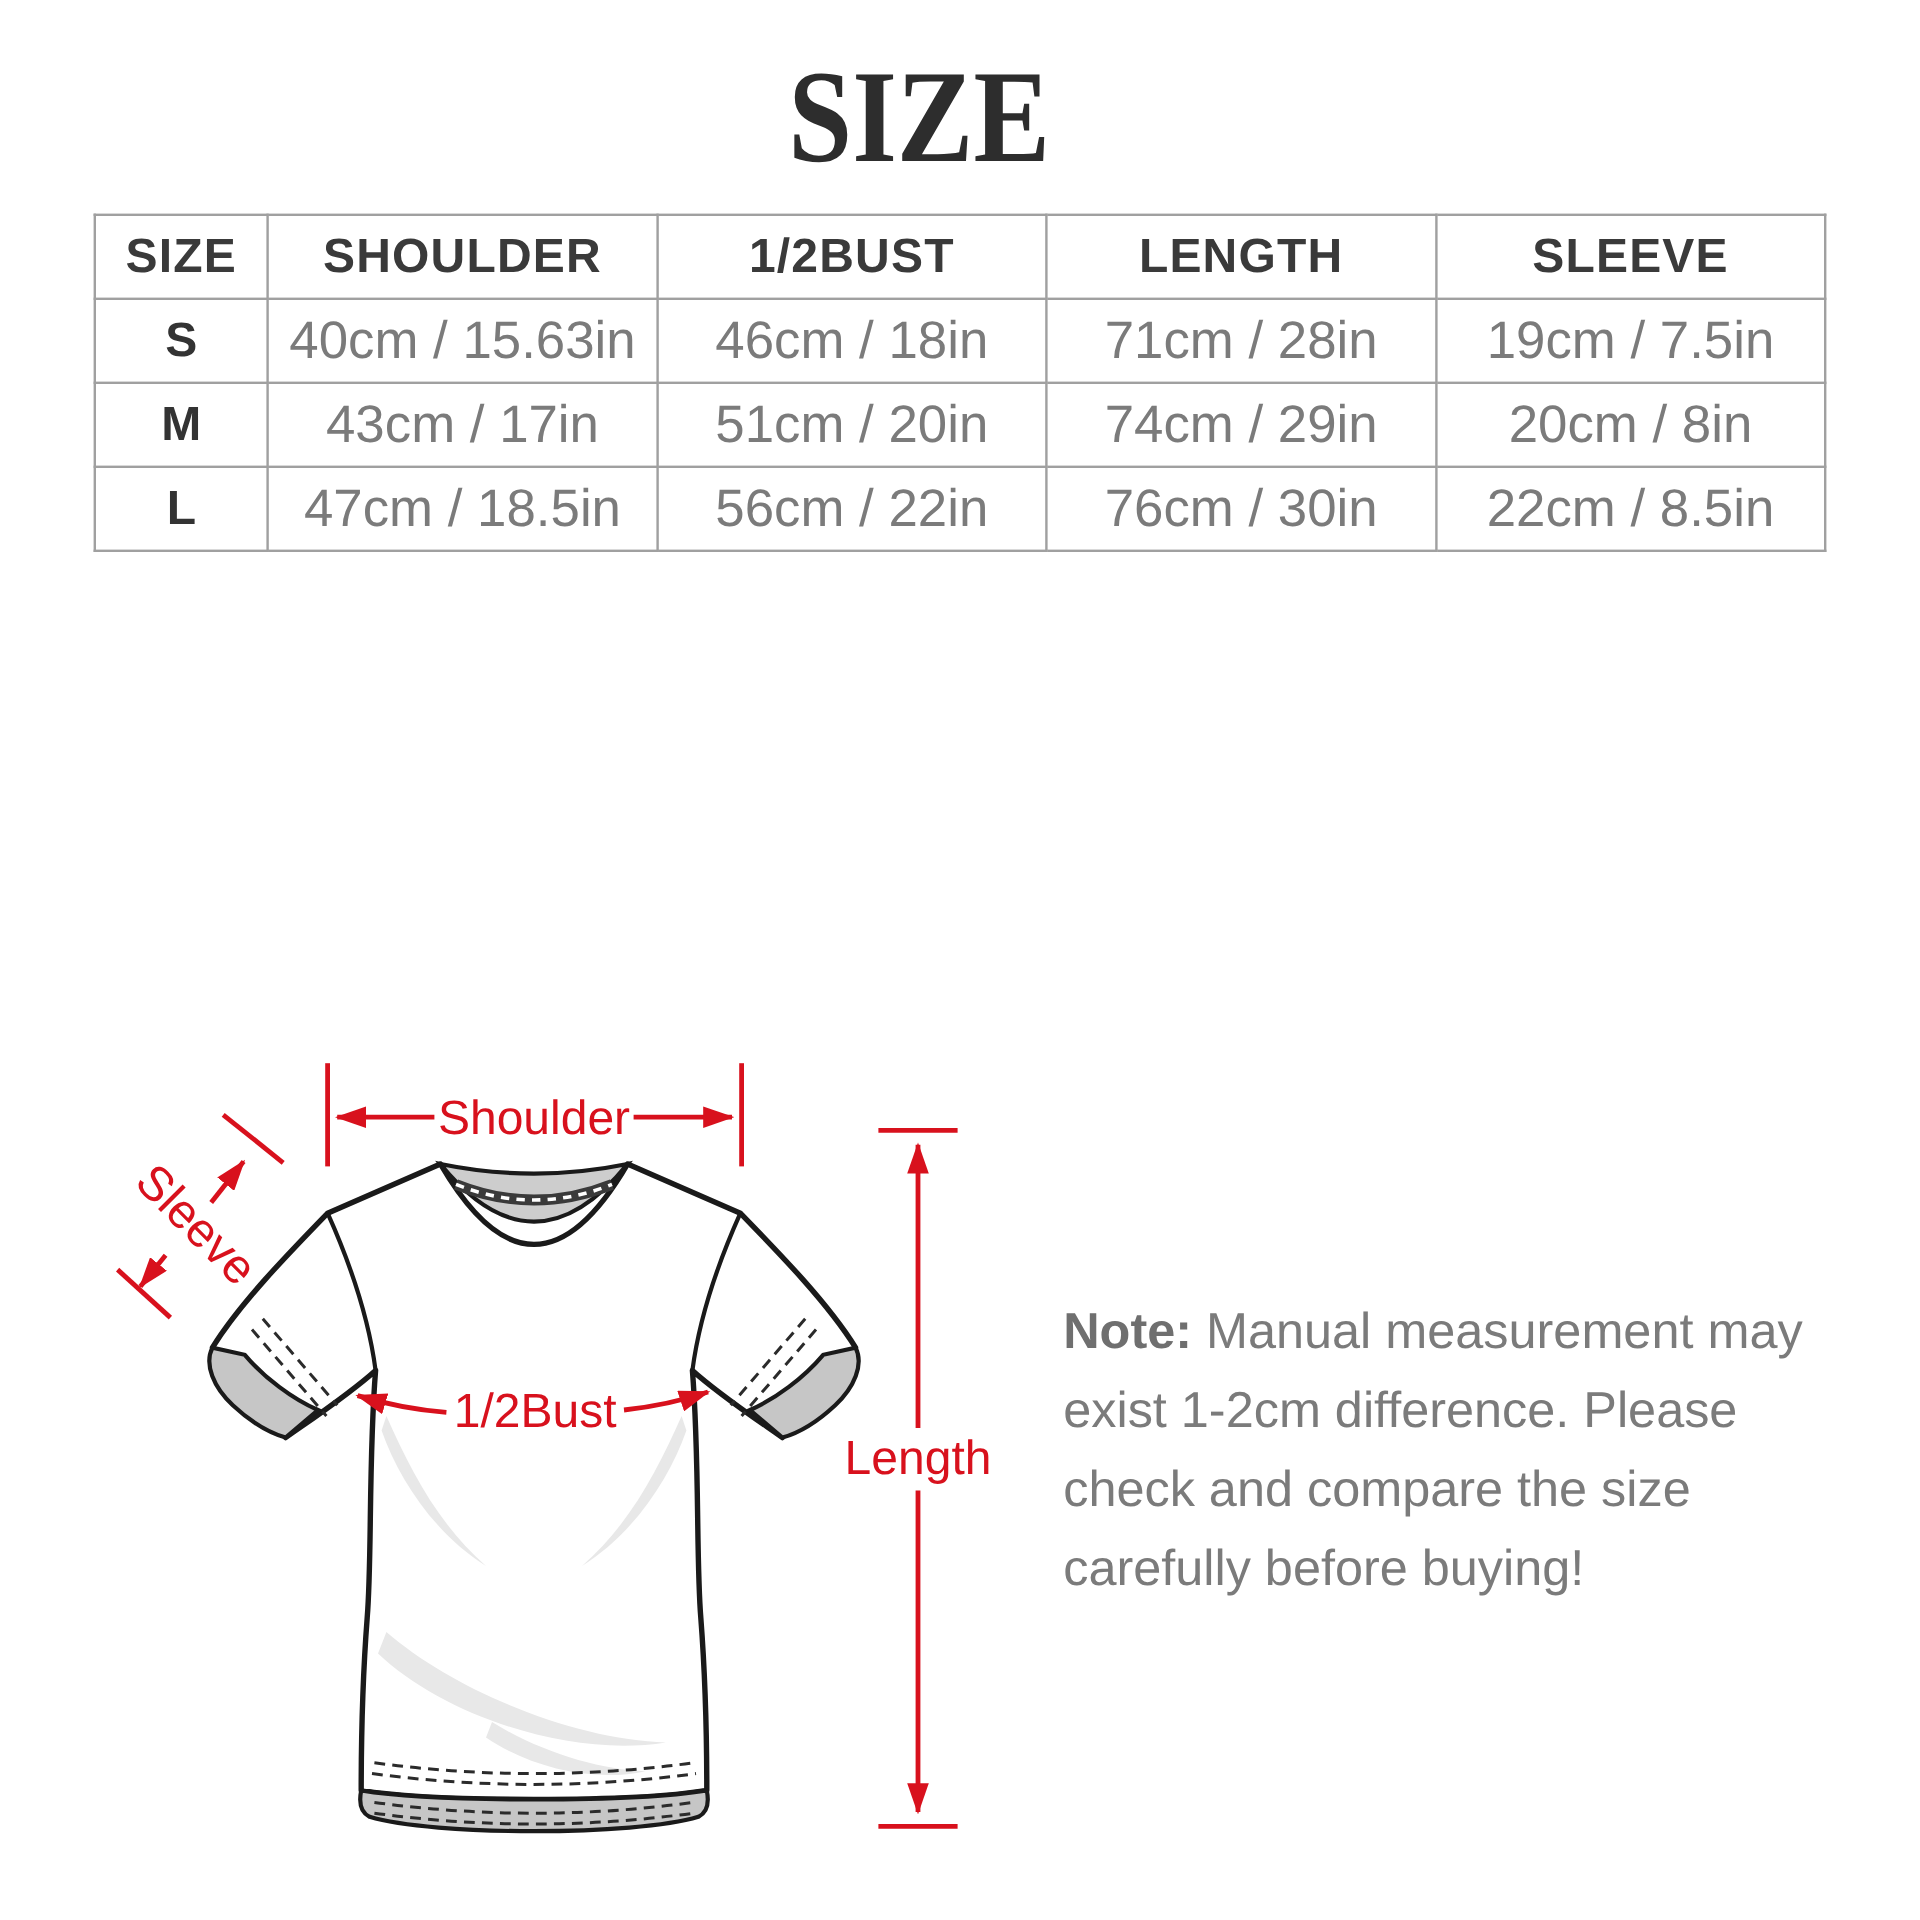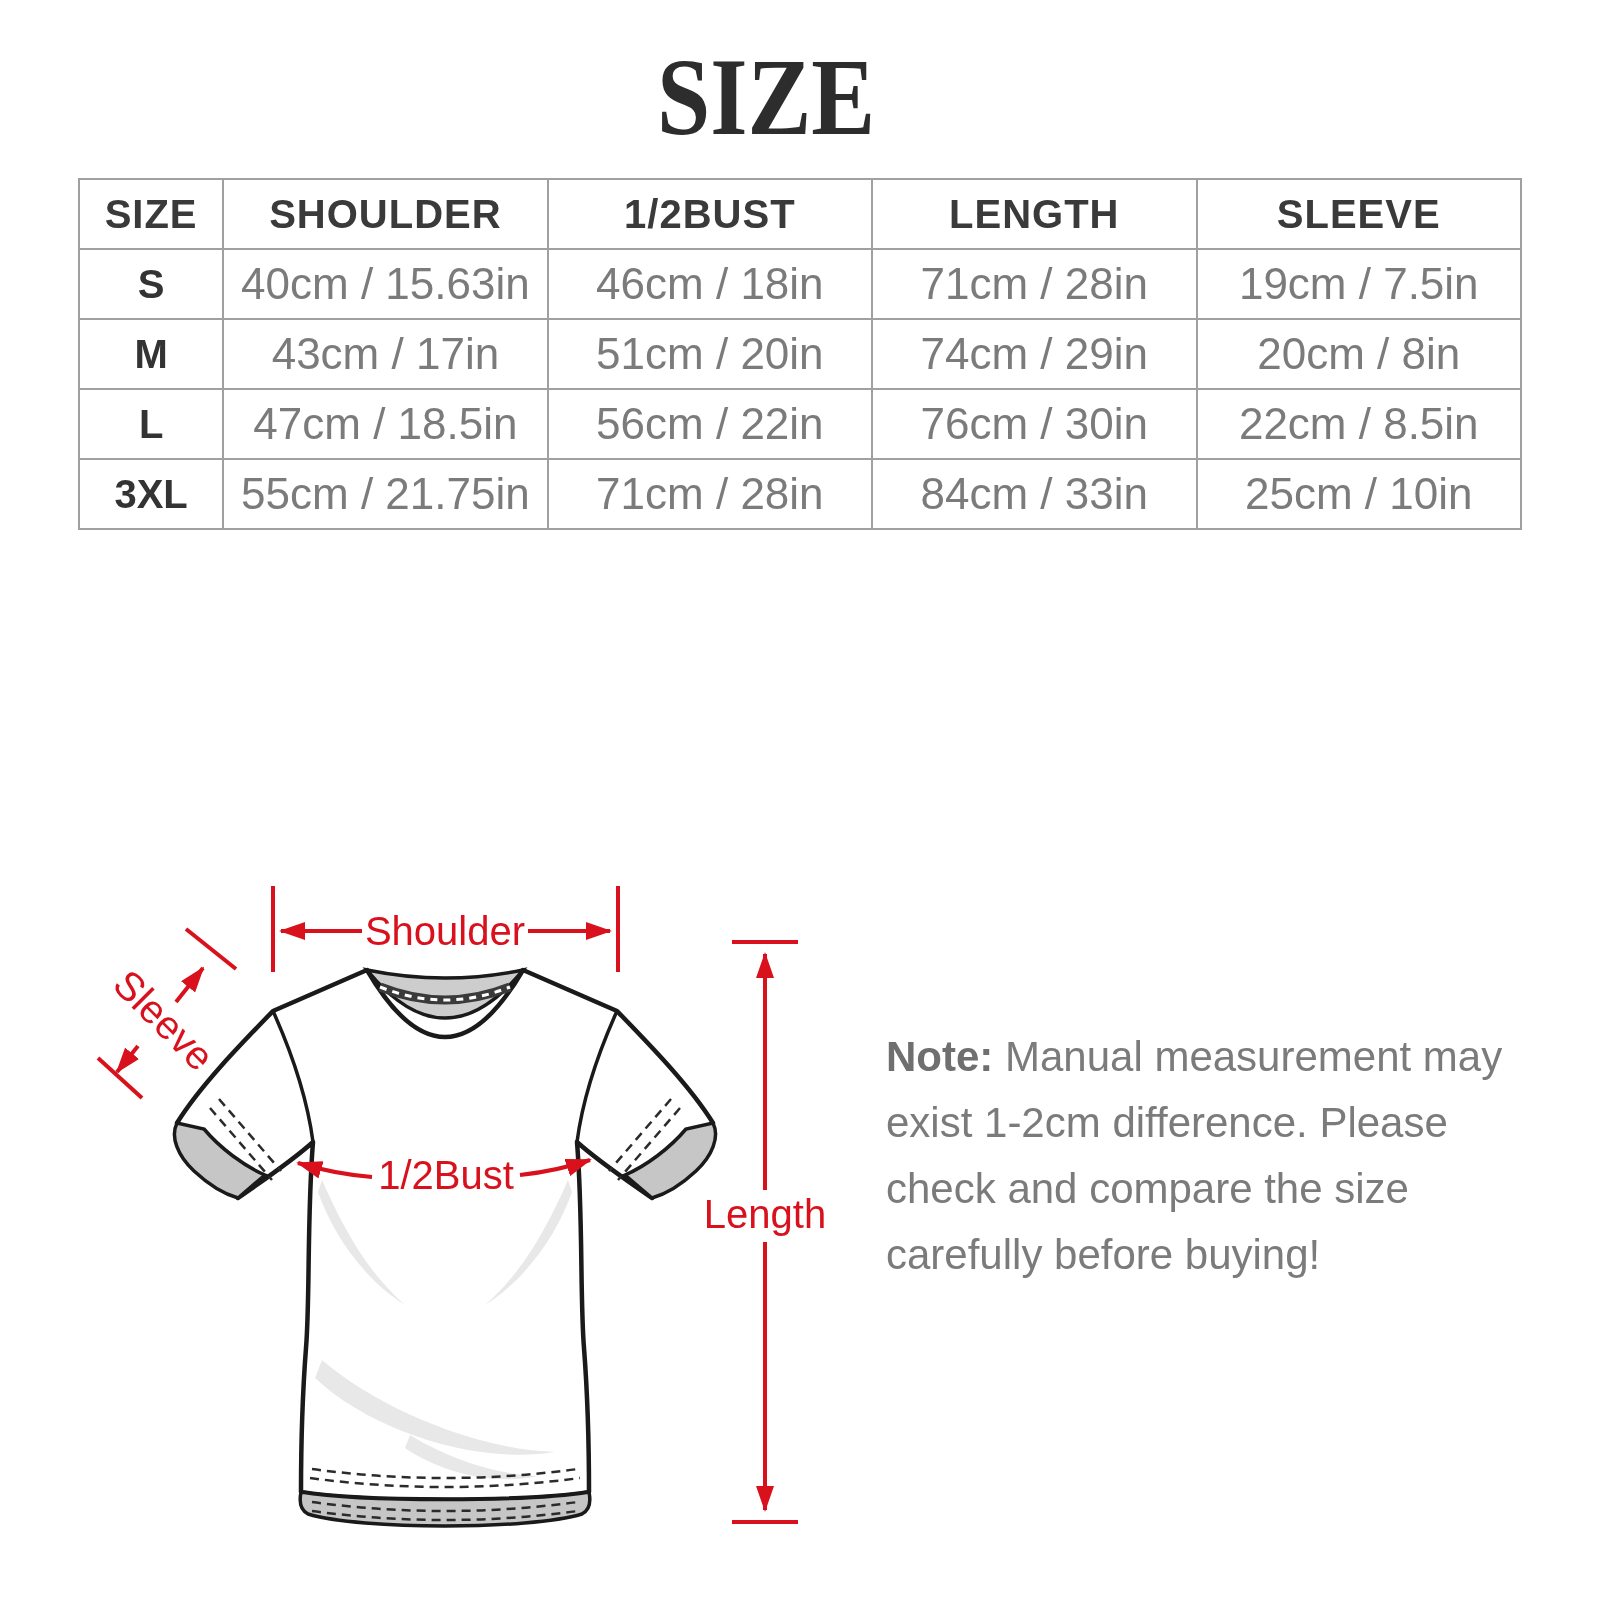--- a/index.html
+++ b/index.html
@@ -9,21 +9,21 @@
         font-family:"Liberation Serif",serif;font-weight:bold;font-size:110px;
         color:#2d2d2d;transform:scaleX(0.87);letter-spacing:0px;}
   table.size-table{position:absolute;left:78px;top:178px;width:1444px;
         border-collapse:collapse;table-layout:fixed;}
   .size-table th,.size-table td{border:2px solid #a0a0a0;height:68px;
         text-align:center;vertical-align:middle;padding:0;}
   .size-table th{font-size:40px;font-weight:bold;color:#3a3a3a;letter-spacing:1px;}
   .size-table td.size-cell{font-size:40px;font-weight:bold;color:#333333;}
   .size-table td.val{font-size:44px;color:#7b7b7b;}
   svg.diagram{position:absolute;left:60px;top:880px;width:790px;height:700px;}
-  .note{position:absolute;left:886px;top:1024px;width:630px;font-size:42px;
+  .note{position:absolute;left:886px;top:1076px;width:630px;font-size:42px;
         line-height:66px;color:#7b7b7b;}
   .note .note-label{font-weight:bold;color:#6f6f6f;}
   .red-line{stroke:#d8111d;stroke-width:4;fill:none;}
   .red-label{fill:#d8111d;font-size:40px;font-family:"Liberation Sans",sans-serif;}
   .shirt-line{stroke:#1a1a1a;fill:none;}
   .stitch{stroke:#2b2b2b;stroke-width:2.5;fill:none;stroke-dasharray:9 6;}
 </style>
 </head>
 <body>
 
@@ -62,27 +62,20 @@
         <td class="val">51cm / 20in</td>
         <td class="val">74cm / 29in</td>
         <td class="val">20cm / 8in</td>
       </tr>
       <tr>
         <td class="size-cell">L</td>
         <td class="val">47cm / 18.5in</td>
         <td class="val">56cm / 22in</td>
         <td class="val">76cm / 30in</td>
         <td class="val">22cm / 8.5in</td>
-      </tr>
-      <tr>
-        <td class="size-cell">3XL</td>
-        <td class="val">55cm / 21.75in</td>
-        <td class="val">71cm / 28in</td>
-        <td class="val">84cm / 33in</td>
-        <td class="val">25cm / 10in</td>
       </tr>
     </tbody>
   </table>
 
   <svg class="diagram" viewBox="0 0 790 700">
     <defs>
       <marker id="arr" viewBox="0 0 26 18" refX="24" refY="9" markerWidth="26" markerHeight="18" orient="auto" markerUnits="userSpaceOnUse">
         <path d="M0,0 L26,9 L0,18 Z" fill="#d8111d"></path>
       </marker>
     </defs>

